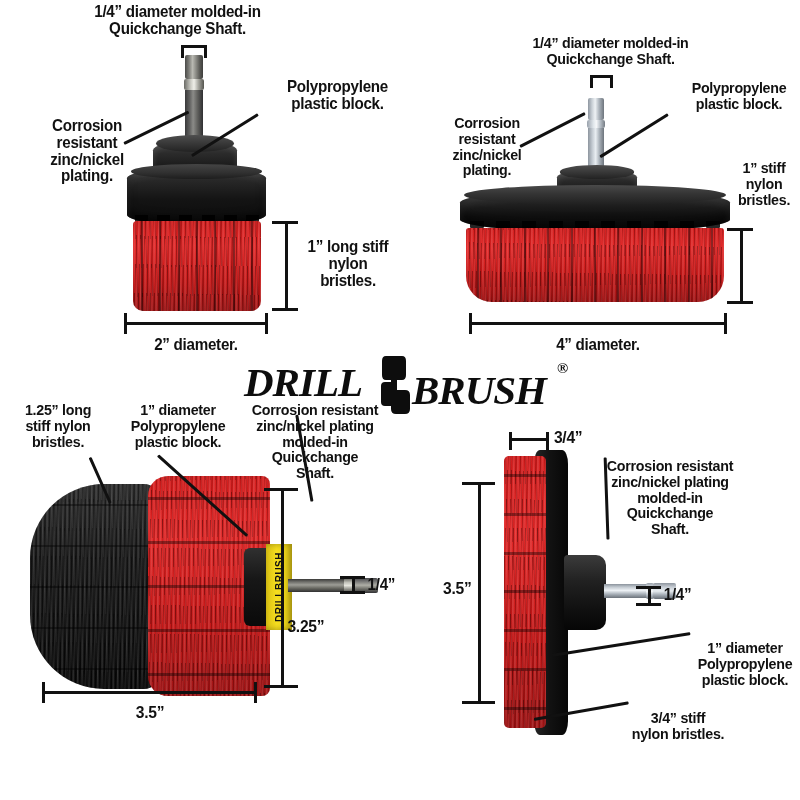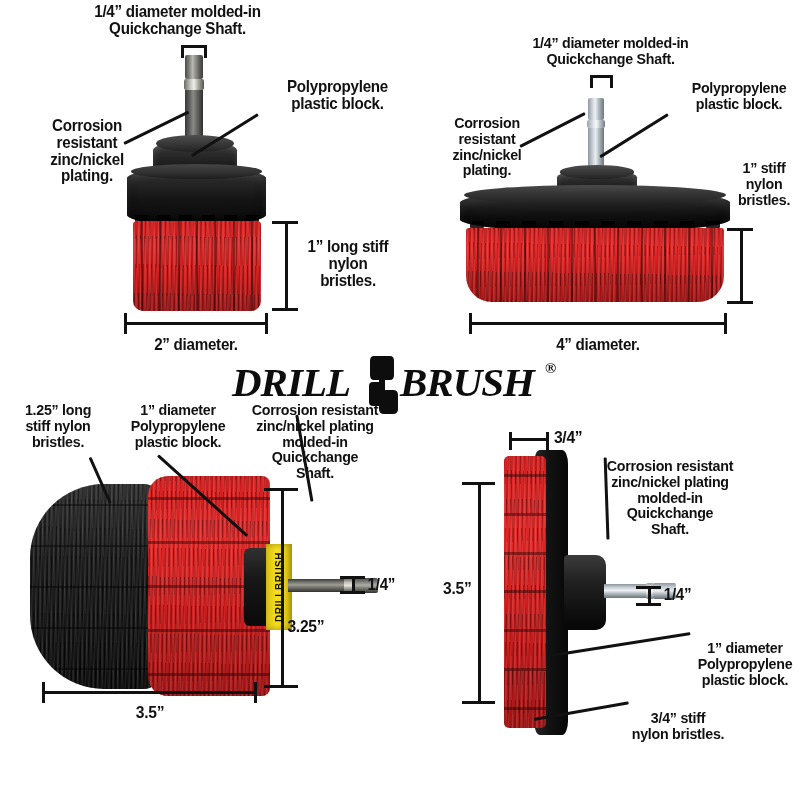--- a/index.html
+++ b/index.html
@@ -107,29 +107,29 @@
   .band{position:absolute;background:linear-gradient(90deg,#d9c013 0%,#f5dd1f 40%,#e8cf16 100%);
     box-shadow:inset -3px 0 6px rgba(0,0,0,.35);}
   .band span{
     position:absolute;left:50%;top:50%;
     transform:translate(-50%,-50%) rotate(-90deg);
     font-size:10px;font-weight:bold;letter-spacing:.5px;color:#111;white-space:nowrap;
     font-family:"Liberation Sans",sans-serif;
   }
 
   
-  #logo{position:absolute;left:232px;top:358px;width:340px;height:64px;}
+  #logo{position:absolute;left:244px;top:358px;width:340px;height:64px;}
   .logo-word{
     position:absolute;top:4px;
     font-family:"Liberation Serif","DejaVu Serif",serif;
     font-weight:bold;font-style:italic;
     font-size:41px;letter-spacing:-1px;color:#0d0d0d;line-height:1;
   }
   #logo-drill{left:0;}
-  #logo-brush{left:168px;}
+  #logo-brush{left:168px;margin-top:8px;}
   #logo-reg{position:absolute;left:313px;top:2px;font-size:15px;font-weight:bold;
     font-family:"Liberation Serif",serif;color:#0d0d0d;}
   #logo-sub{position:absolute;left:168px;top:44px;
     font-family:"Liberation Serif","DejaVu Serif",serif;
     font-weight:bold;font-style:italic;font-size:16px;letter-spacing:.6px;color:#0d0d0d;}
   #logo-mark{position:absolute;left:128px;top:-4px;width:44px;height:62px;}
 </style>
 </head>
 <body>
 

